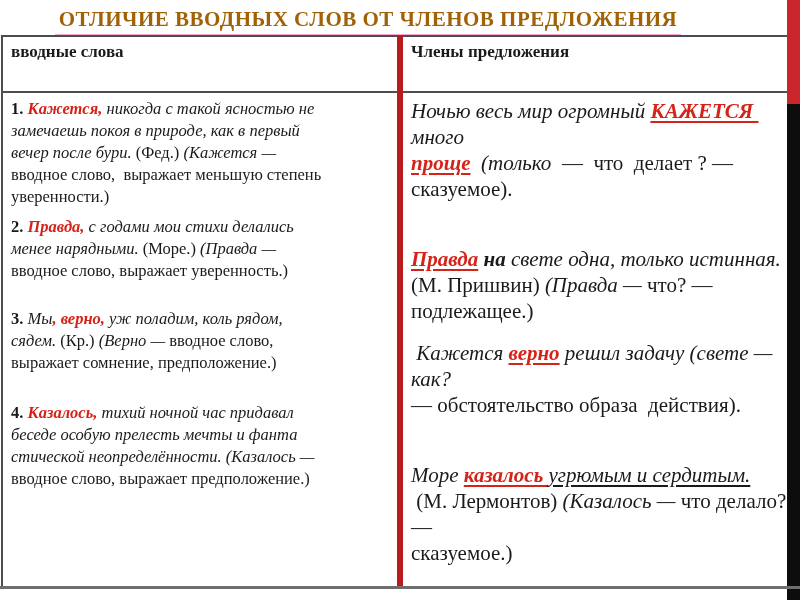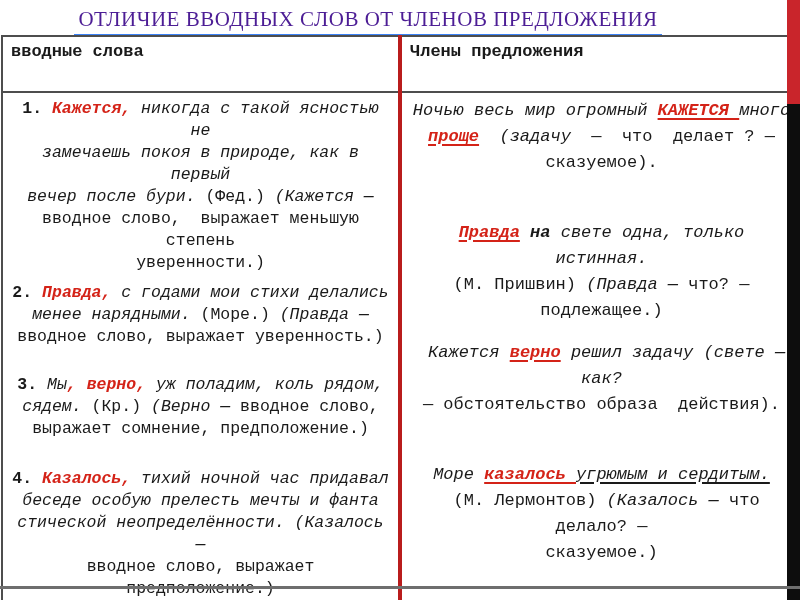--- a/index.html
+++ b/index.html
@@ -17,24 +17,24 @@
     position: absolute;
     top: 7px; left: 0;
     width: 100%;
     text-align: center;
     padding-right: 64px;
     box-sizing: border-box;
   }
   .title {
     display: inline-block;
     font-size: 21px;
-    font-weight: 400;
+    font-weight: 700;
     letter-spacing: 0.5px;
-    color: #4c1d95;
-    border-bottom: 2px solid #3b82f6;
+    color: #a16207;
+    border-bottom: 2px solid #f9a8d4;
     padding: 0 4px 2px 4px;
     white-space: nowrap;
   }
 
   
   .stripe { position: absolute; right: 0; width: 13px; z-index: 5; }
   .stripe-red   { top: 0;     height: 104px; background: #c9252b; }
   .stripe-black { top: 104px; height: 496px; background: #0d0d0d; }
 
   
@@ -48,50 +48,48 @@
 
   
   table.tbl {
     position: absolute;
     left: 1px; top: 35px;
     width: 799px;
     height: 551px;
     border-collapse: collapse;
     table-layout: fixed;
     z-index: 2;
-    font-family: Liberation Mono, monospace;
   }
   table.tbl th, table.tbl td {
     border: 2px solid #4d4d4d;
     border-right: none;
     vertical-align: top;
     text-align: left;
     padding: 5px 8px 0 8px;
     box-sizing: border-box;
   }
-  table.tbl th:last-child, table.tbl td:last-child { border-left: 4px solid #b91c1c; }
+  table.tbl th:last-child, table.tbl td:last-child { border-left: 6px solid #b91c1c; }
   table.tbl tr.body-row td { border-bottom: none; }
   th.hdr {
     height: 56px;
     font-size: 17px;
     font-weight: 700;
     line-height: 20px;
   }
   col.c-left  { width: 398px; }
   col.c-right { width: 401px; }
 
   
   td.cell { font-size: 16.5px; }
   td.cell p {
     margin: 0;
     white-space: pre-wrap;
-    text-align: center;
   }
   td.cell-left  p { line-height: 22px; }
-  td.cell-right { font-size: 17px; }
+  td.cell-right { font-size: 21px; }
   td.cell-right p { line-height: 26px; }
 
   .lp2 { margin-top: 8px  !important; }
   .lp3 { margin-top: 26px !important; }
   .lp4 { margin-top: 28px !important; }
   .rp2 { margin-top: 44px !important; }
   .rp3 { margin-top: 16px !important; }
   .rp4 { margin-top: 44px !important; }
 
   
@@ -132,21 +130,21 @@
   </thead>
   <tbody>
     <tr class="body-row">
       <td class="cell cell-left">
         <p><span class="seg bold">1. </span><span class="seg red bold italic">Кажется,</span><span class="seg italic"> никогда с такой ясностью не</span><br><span class="seg italic">замечаешь покоя в природе, как в первый</span><br><span class="seg italic">вечер после бури. </span><span class="seg">(Фед.) </span><span class="seg italic">(Кажется —</span><br><span class="seg">вводное слово,  выражает меньшую степень</span><br><span class="seg">уверенности.)</span></p>
         <p class="lp2"><span class="seg bold">2. </span><span class="seg red bold italic">Правда,</span><span class="seg italic"> с годами мои стихи делались</span><br><span class="seg italic">менее нарядными. </span><span class="seg">(Море.) </span><span class="seg italic">(Правда —</span><br><span class="seg">вводное слово, выражает уверенность.)</span></p>
         <p class="lp3"><span class="seg bold">3. </span><span class="seg italic">Мы</span><span class="seg red bold italic">, </span><span class="seg red bold italic">верно</span><span class="seg red bold italic">,</span><span class="seg italic"> уж поладим, коль рядом,</span><br><span class="seg italic">сядем. </span><span class="seg">(Кр.) </span><span class="seg italic">(Верно — </span><span class="seg">вводное слово,</span><br><span class="seg">выражает сомнение, предположение.)</span></p>
         <p class="lp4"><span class="seg bold">4. </span><span class="seg red bold italic">Казалось,</span><span class="seg italic"> тихий ночной час придавал</span><br><span class="seg italic">беседе особую прелесть мечты и фанта</span><br><span class="seg italic">стической неопределённости. </span><span class="seg italic">(Казалось —</span><br><span class="seg">вводное слово, выражает предположение.)</span></p>
       </td>
       <td class="cell cell-right">
-        <p><span class="seg italic">Ночью весь мир огромный </span><span class="seg red bold italic u-red">КАЖЕТСЯ </span><span class="seg italic">много</span><br><span class="seg red bold italic u-red">проще</span><span class="seg">  </span><span class="seg italic">(задачу </span><span class="seg"> —  что  делает ? —</span><br><span class="seg">сказуемое).</span></p>
+        <p><span class="seg italic">Ночью весь мир огромный </span><span class="seg red bold italic u-red">КАЖЕТСЯ </span><span class="seg italic">много</span><br><span class="seg red bold italic u-red">проще</span><span class="seg">  </span><span class="seg italic">(только </span><span class="seg"> —  что  делает ? —</span><br><span class="seg">сказуемое).</span></p>
         <p class="rp2"><span class="seg red bold italic u-red">Правда</span><span class="seg"> </span><span class="seg bold italic">на</span><span class="seg italic"> свете одна, только истинная.</span><br><span class="seg">(М. Пришвин) </span><span class="seg italic">(Правда — </span><span class="seg">что? —</span><br><span class="seg">подлежащее.)</span></p>
         <p class="rp3"><span class="seg italic"> Кажется </span><span class="seg red bold italic u-red">верно</span><span class="seg italic"> решил задачу (свете — как?</span><br><span class="seg">— обстоятельство образа  действия).</span></p>
         <p class="rp4"><span class="seg italic">Море </span><span class="seg red bold italic u-red">казалось </span><span class="seg italic u-black">угрюмым и сердитым.</span><br><span class="seg"> (М. Лермонтов) </span><span class="seg italic">(Казалось — </span><span class="seg">что делало? —</span><br><span class="seg">сказуемое.)</span></p>
       </td>
     </tr>
   </tbody>
 </table>
 
 <div class="bottom-line"></div>
 <div class="stripe stripe-red"></div>

